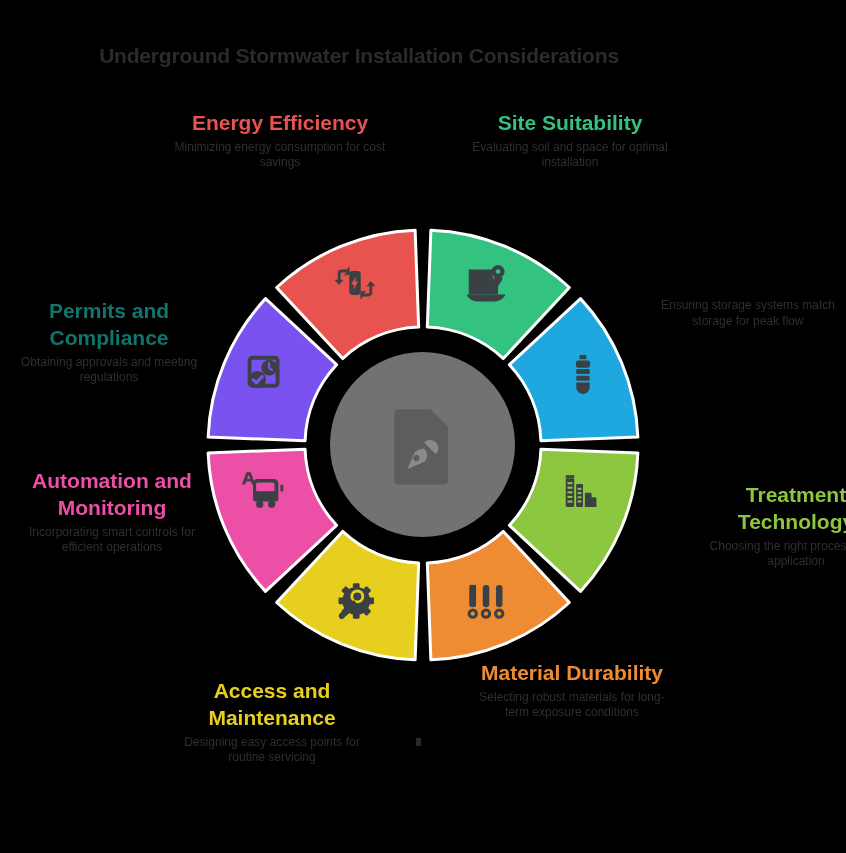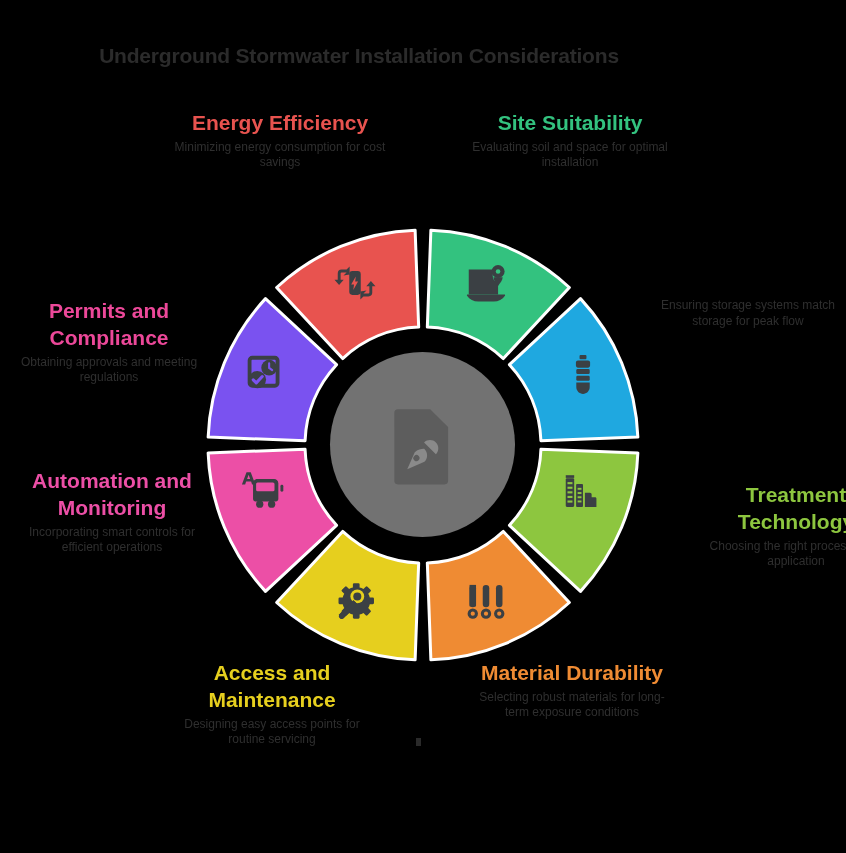--- a/index.html
+++ b/index.html
@@ -246,29 +246,29 @@
     <div class="head" style="color: rgb(141, 198, 63);">Treatment Technology</div>
     <div class="body">Choosing the right processes for application</div>
   </div>
 
   <div class="label lbl-material">
     <div class="head" style="color: rgb(239, 139, 51);">Material Durability</div>
     <div class="body">Selecting robust materials for long-term exposure conditions</div>
   </div>
 
   <div class="label lbl-access">
-    <div class="head" style="color: rgb(230, 207, 30);">Access and Maintenance</div>
+    <div class="head" style="color: rgb(230, 207, 30); margin-top: 18px;">Access and Maintenance</div>
     <div class="body">Designing easy access points for routine servicing</div>
   </div>
 
   <div class="label lbl-automation">
     <div class="head" style="color: rgb(236, 79, 166);">Automation and Monitoring</div>
     <div class="body">Incorporating smart controls for efficient operations</div>
   </div>
 
   <div class="label lbl-permits">
-    <div class="head" style="color: #ec4899;">Permits and Compliance</div>
+    <div class="head" style="color: #0f766e;">Permits and Compliance</div>
     <div class="body">Obtaining approvals and meeting regulations</div>
   </div>
 
   <div class="dot"></div>
 
 </div>
 
 </body></html>

